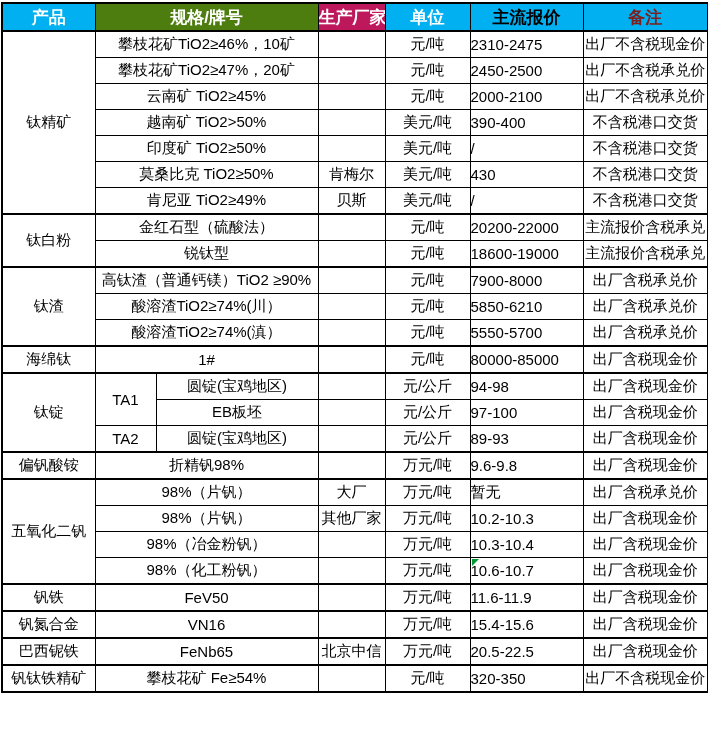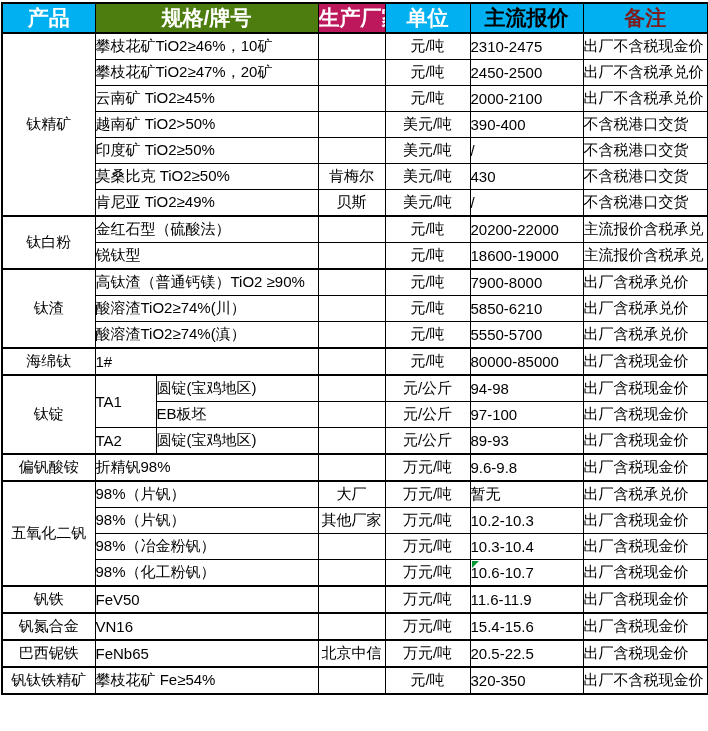--- a/index.html
+++ b/index.html
@@ -30,26 +30,26 @@
     white-space: nowrap;
     padding: 0;
     vertical-align: middle;
     color: #000000;
     font-size: 15px;
   }
   .price-table thead th {
     height: 26px;
     font-weight: bold;
     border-bottom: 2px solid #000000;
-    font-size: 21px;
+    font-size: 17px;
   }
   .price-table tbody td { height: 25px; }
   tr.group-start td { border-top: 2px solid #000000; }
   .c { text-align: center; }
-  .l { text-align: left; padding-left: 3px; margin-left: 28px; }
+  .l { text-align: center; padding-left: 3px; margin-left: 28px; }
   .price-cell { position: relative; }
   .price-cell.flagged::before {
     content: "";
     position: absolute;
     left: 1px;
     top: 1px;
     width: 0;
     height: 0;
     border-style: solid;
     border-width: 7px 7px 0 0;

